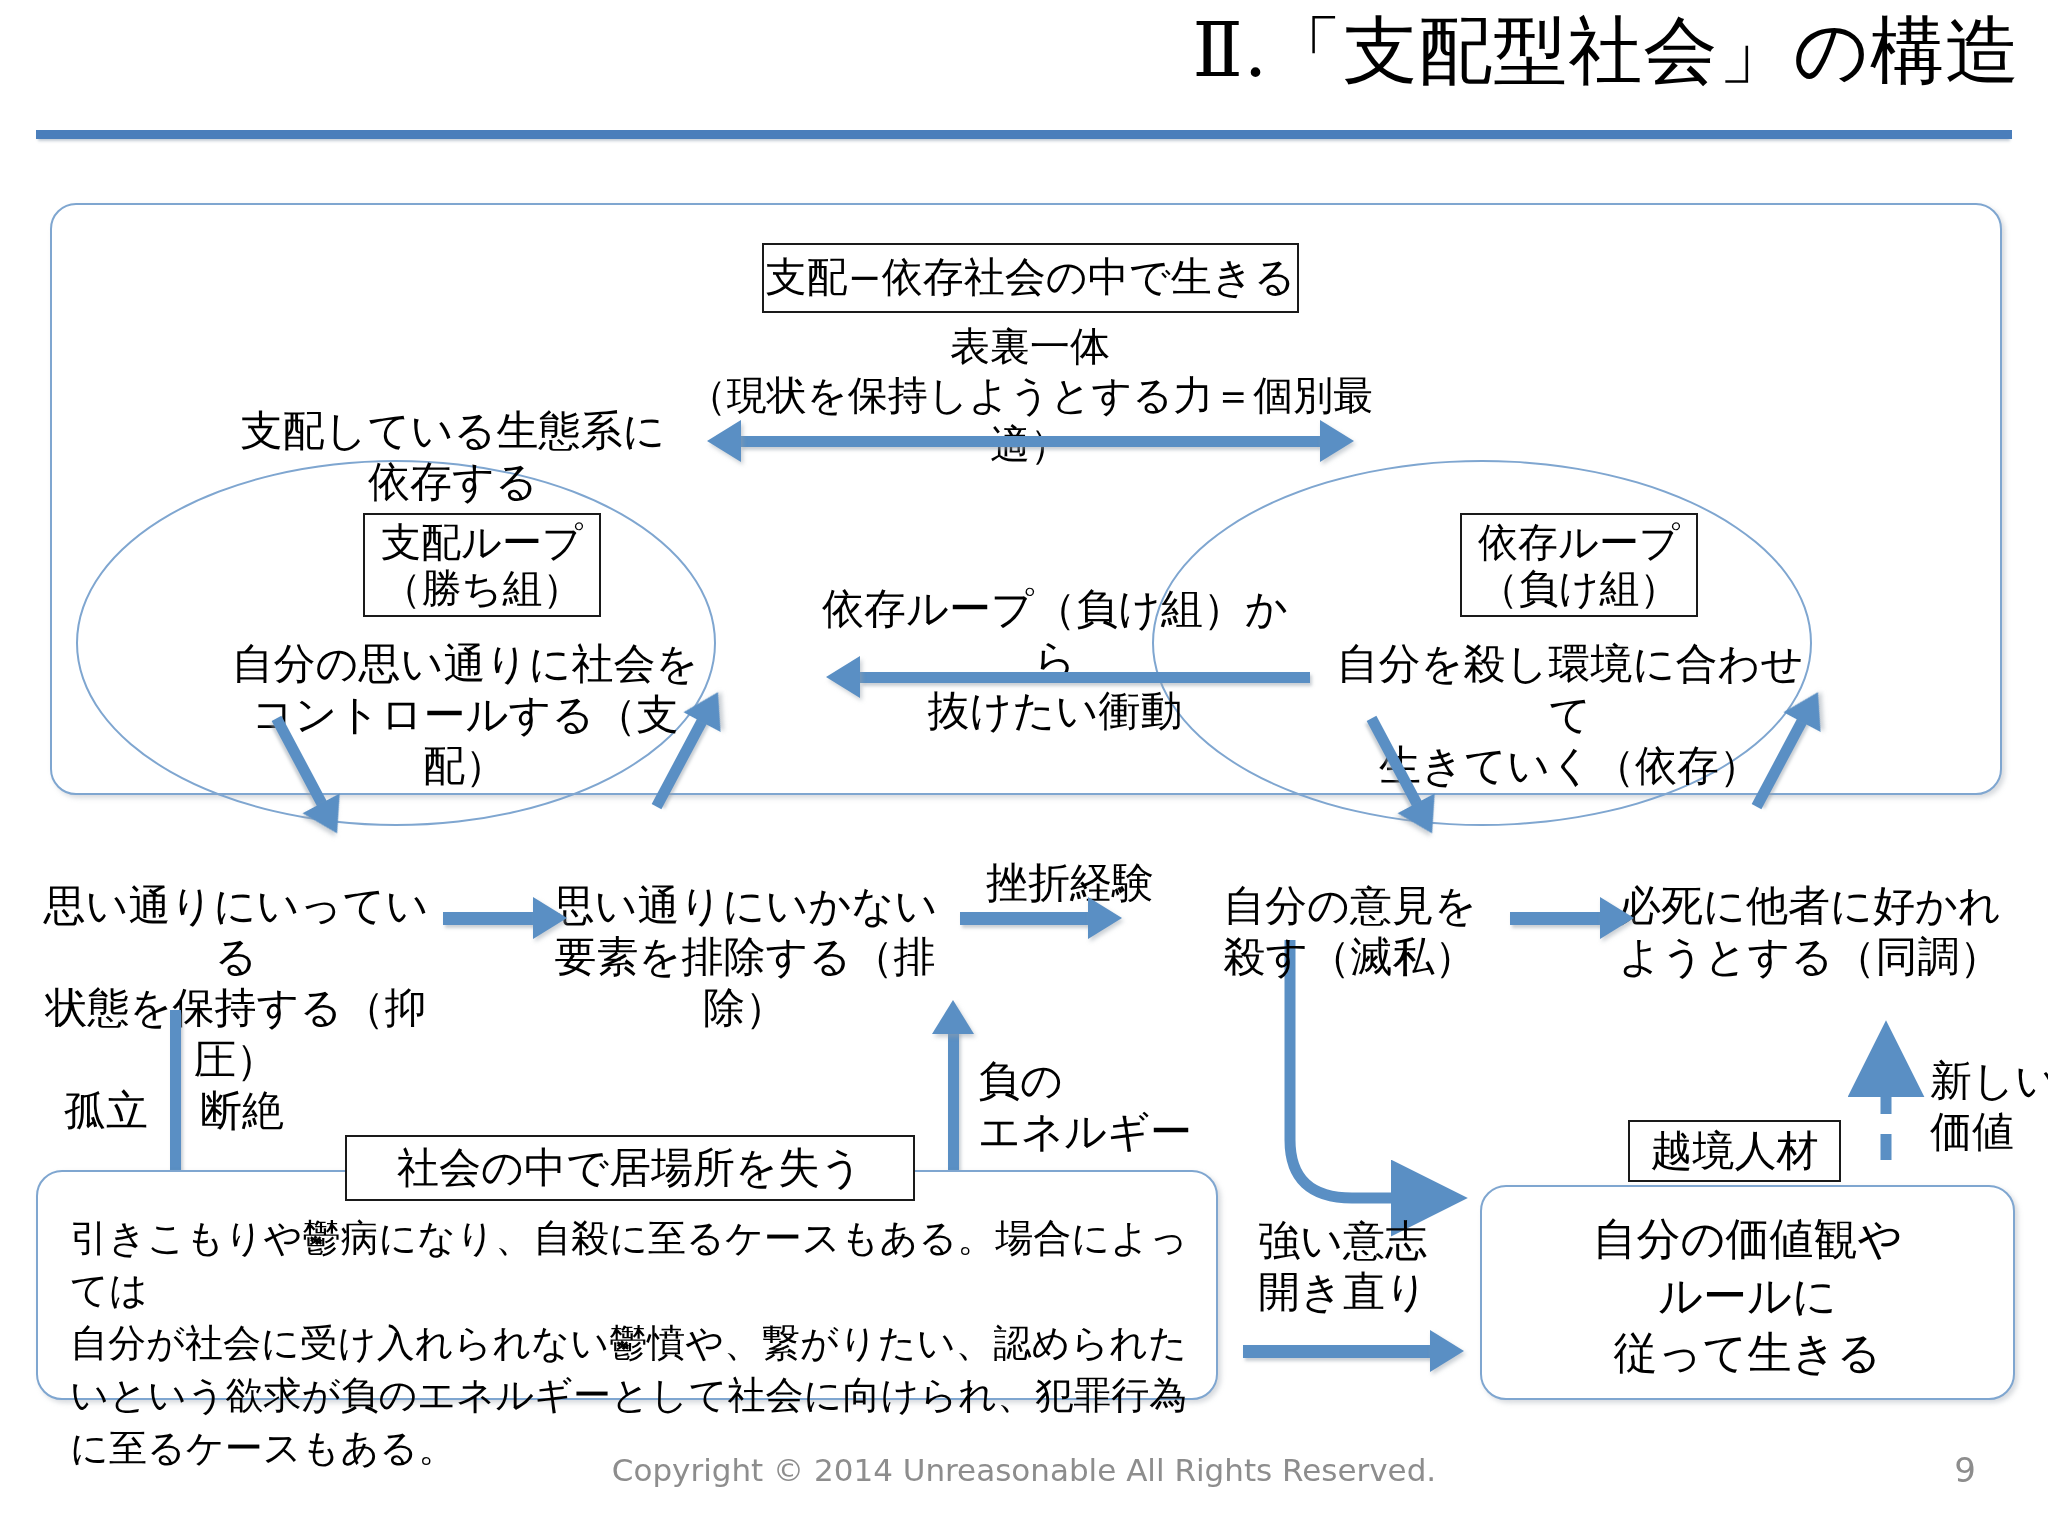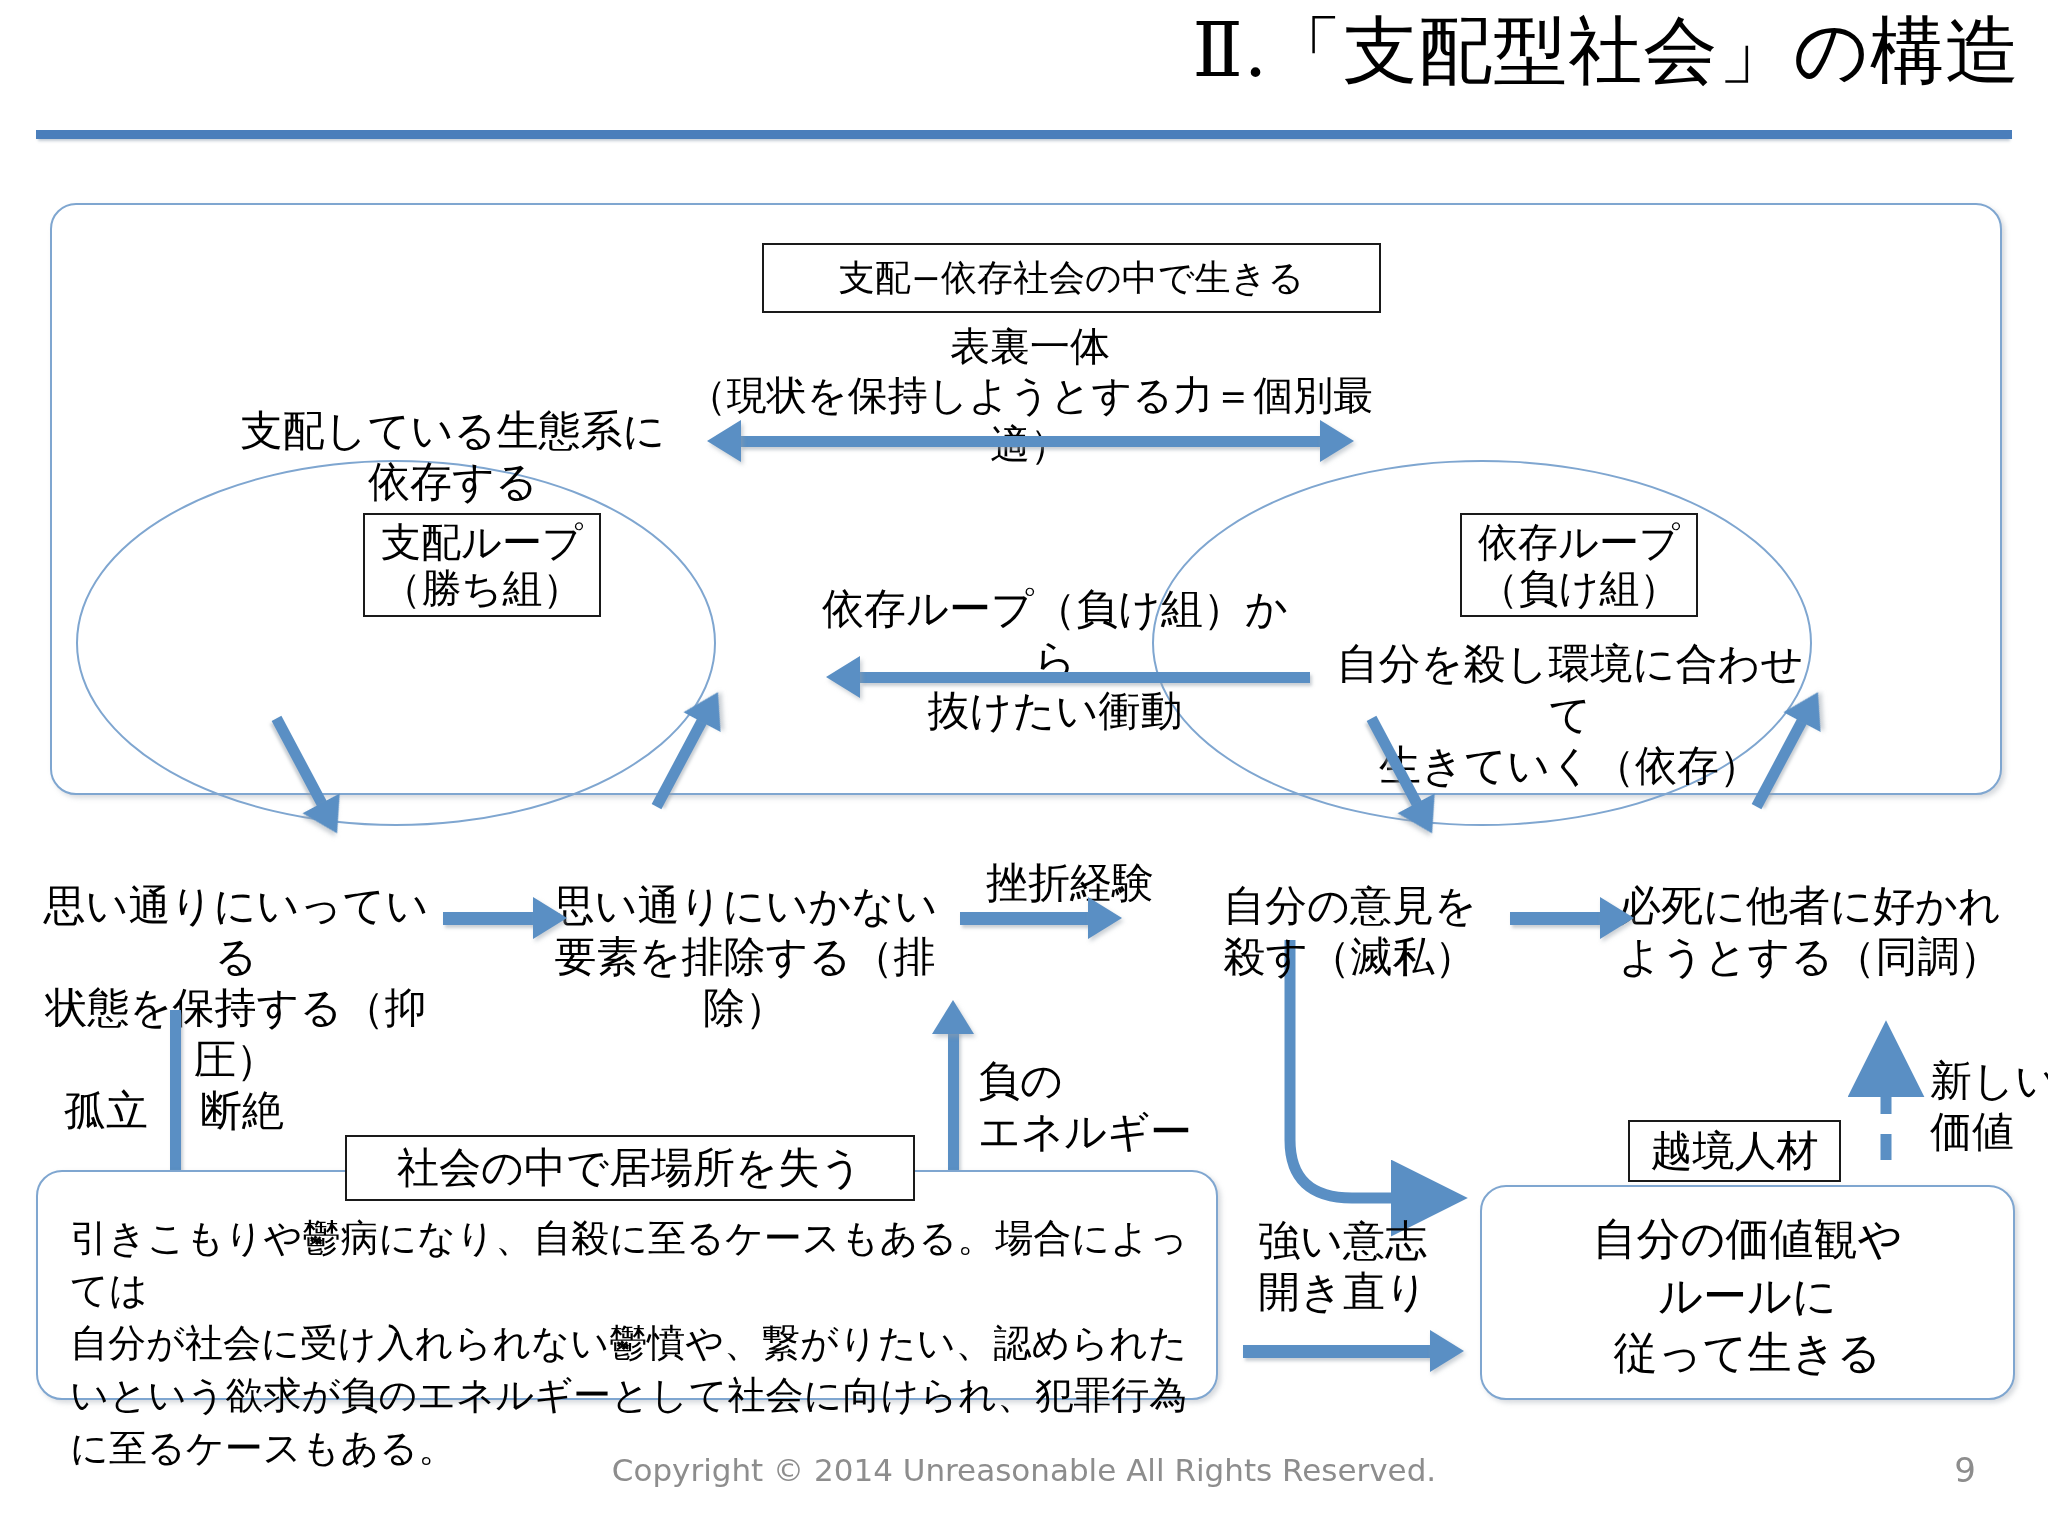--- a/index.html
+++ b/index.html
@@ -85,34 +85,36 @@
       <marker id="mhead" markerWidth="7" markerHeight="7" refX="5.2" refY="3.5" orient="auto">
         <path d="M0,0 L7,3.5 L0,7 z" fill="#5a8fc4"></path>
       </marker>
     </defs>
 
     <path d="M1290,940 L1290,1140 Q1290,1198 1352,1198 L1448,1198" fill="none" stroke="#5a8fc4" stroke-width="11" marker-end="url(#mhead)"></path>
 
     <path d="M1886,1160 L1886,1040" fill="none" stroke="#5a8fc4" stroke-width="11" stroke-dasharray="26 20" marker-end="url(#mhead)"></path>
   </svg>
 
-  <div class="hdr-box" style="left:762px; top:243px; width:619px; height:70px; font-size:36px;">支配−依存社会の中で生きる</div>
+  <div class="hdr-box" style="left:762px; top:243px; width:537px; height:70px; font-size:41px;">支配−依存社会の中で生きる</div>
 
   <div class="txt" style="left:670px; top:322px; width:720px; font-size:40px;">表裏一体
 （現状を保持しようとする力＝個別最適）</div>
 
   <div class="txt" style="left:228px; top:405px; width:450px; font-size:42px;">支配している生態系に
 依存する</div>
 
   <div class="abar" style="left:740px; top:436px; width:580px; height:11px;"></div>
   <div class="ahead left" style="left:707px; top:420px;"></div>
   <div class="ahead right" style="left:1320px; top:420px;"></div>
 
   <div class="hdr-box" style="left:363px; top:513px; width:238px; height:104px; font-size:40px;">支配ループ
 （勝ち組）</div>
+  <div class="txt" style="left:230px; top:638px; width:470px; font-size:42px;">自分の思い通りに社会を
+コントロールする（支配）</div>
 
   <div class="diag" style="left:250px; top:757px; width:100px; height:11px; transform:rotate(62deg);">
     <div class="abar" style="left:0; top:0; width:100px; height:11px;"></div>
     <div class="ahead right" style="left:96px; top:-15px;"></div>
   </div>
   <div class="diag" style="left:630px; top:757px; width:100px; height:11px; transform:rotate(-62deg);">
     <div class="abar" style="left:0; top:0; width:100px; height:11px;"></div>
     <div class="ahead right" style="left:96px; top:-15px;"></div>
   </div>
 

